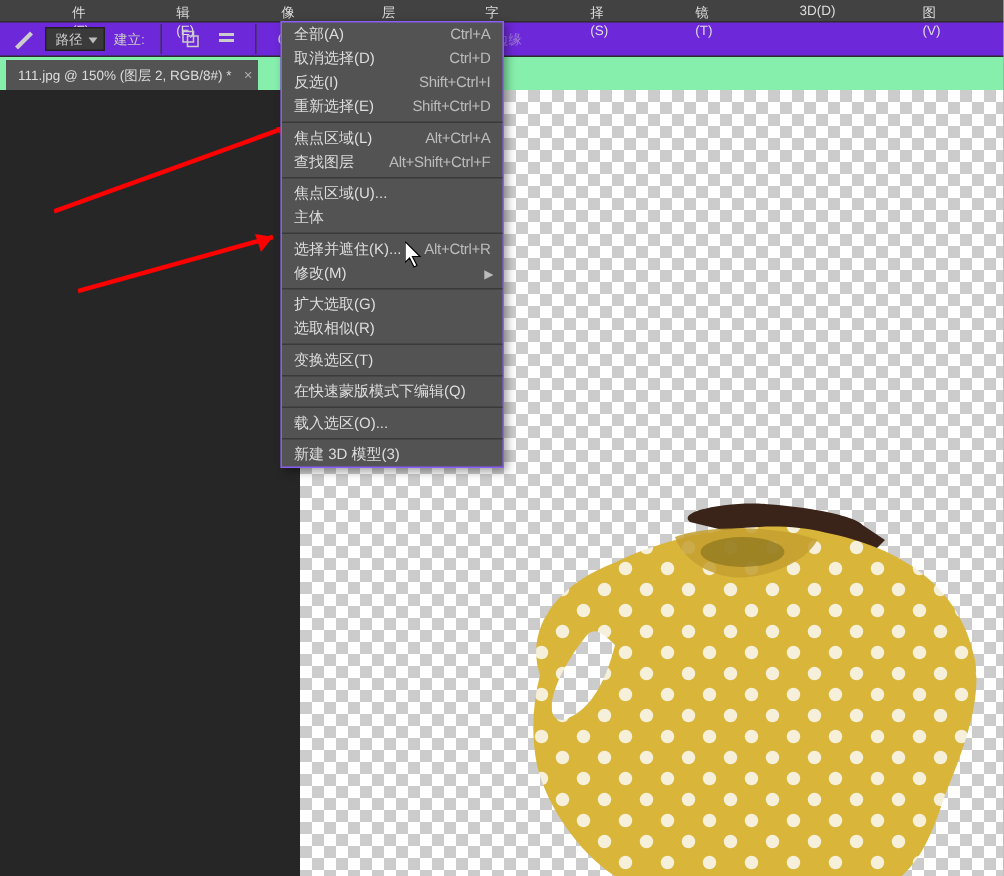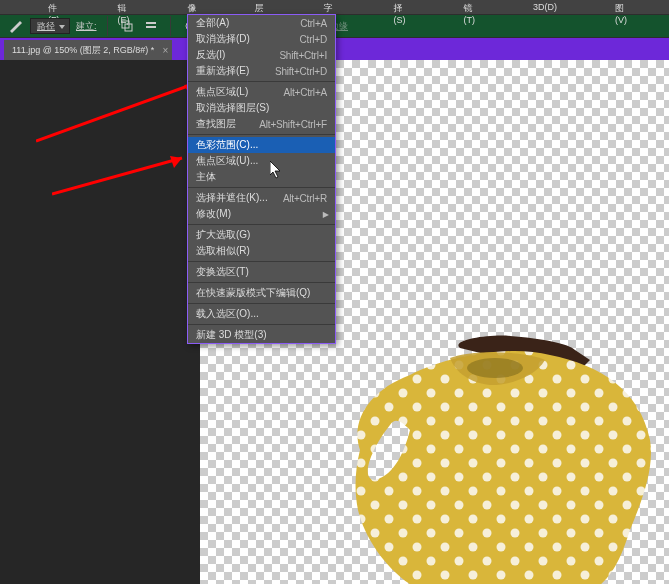--- a/index.html
+++ b/index.html
@@ -1,26 +1,26 @@
 <!DOCTYPE html>
 <html><head>
 <meta charset="utf-8">
 <style>
   * { margin: 0; padding: 0; box-sizing: border-box; font-family: "Microsoft YaHei", sans-serif; }
   body { background: #525252; width: 669px; height: 584px; overflow: hidden; position: relative; }
   .menubar { background: #424242; height: 14px; display: flex; align-items: center; padding: 0 4px; gap: 14px; font-size: 9px; color: #ddd; }
   .menubar span { cursor: default; margin-left: 44px; }
-  .toolbar { background: #14532d; height: 24px; border-top: 1px solid #2d2d2d; border-bottom: 1px solid #2d2d2d; display: flex; align-items: center; font-size: 9px; color: #ccc; padding: 0 6px; gap: 6px; text-decoration: underline; }
+  .toolbar { background: #6d28d9; height: 24px; border-top: 1px solid #2d2d2d; border-bottom: 1px solid #2d2d2d; display: flex; align-items: center; font-size: 9px; color: #ccc; padding: 0 6px; gap: 6px; }
   .tool-icon { width: 18px; height: 18px; display:flex; align-items:center; justify-content:center; }
   .select-box { background: #3a3a3a; border: 1px solid #222; height: 16px; padding: 0 14px 0 6px; display: flex; align-items:center; position: relative; }
   .select-box::after { content:""; border-left:3px solid transparent;border-right:3px solid transparent;border-top:4px solid #bbb; position:absolute; right:4px; top:6px;}
   .divider { width:1px; height:20px; background:#383838; margin:0 4px;}
   .check { display:flex; align-items:center; gap:4px;}
   .checkbox { width:11px;height:11px; border:1px solid #888; background:#333; display:flex;align-items:center;justify-content:center; font-size:8px; color:#ddd;}
-  .tabbar { background: #6d28d9; height: 22px; display:flex; align-items:flex-end; padding-left:4px;}
+  .tabbar { background: #86efac; height: 22px; display:flex; align-items:flex-end; padding-left:4px;}
   .tab { background:#535353; font-size:9px; color:#ddd; height:20px; display:flex; align-items:center; padding:0 18px 0 8px; position:relative;}
   .tab-close { position:absolute; right:4px; font-size:10px; color:#aaa;}
   .workspace { position: relative; height: calc(584px - 60px); }
   .canvas { position:absolute; left: 200px; right:0; top:0; bottom:0; background:#fff; overflow:hidden;}
   .transparency-grid {
     position:absolute; inset:0;
     background-image:
       linear-gradient(45deg,#ccc 25%,transparent 25%),
       linear-gradient(-45deg,#ccc 25%,transparent 25%),
       linear-gradient(45deg,transparent 75%,#ccc 75%),
@@ -144,30 +144,24 @@
     <div class="dropdown-item">
       <span>重新选择(E)</span>
       <span class="shortcut">Shift+Ctrl+D</span>
     </div>
     <div class="dropdown-sep"></div>
     <div class="dropdown-item">
       <span>焦点区域(L)</span>
       <span class="shortcut">Alt+Ctrl+A</span>
     </div>
     <div class="dropdown-item">
-      <span>取消选择图层(S)</span>
-    </div>
-    <div class="dropdown-item">
       <span>查找图层</span>
       <span class="shortcut">Alt+Shift+Ctrl+F</span>
     </div>
     <div class="dropdown-sep"></div>
-    <div class="dropdown-item highlighted">
-      <span>色彩范围(C)...</span>
-    </div>
     <div class="dropdown-item">
       <span>焦点区域(U)...</span>
     </div>
     <div class="dropdown-item">
       <span>主体</span>
     </div>
     <div class="dropdown-sep"></div>
     <div class="dropdown-item">
       <span>选择并遮住(K)...</span>
       <span class="shortcut">Alt+Ctrl+R</span>

